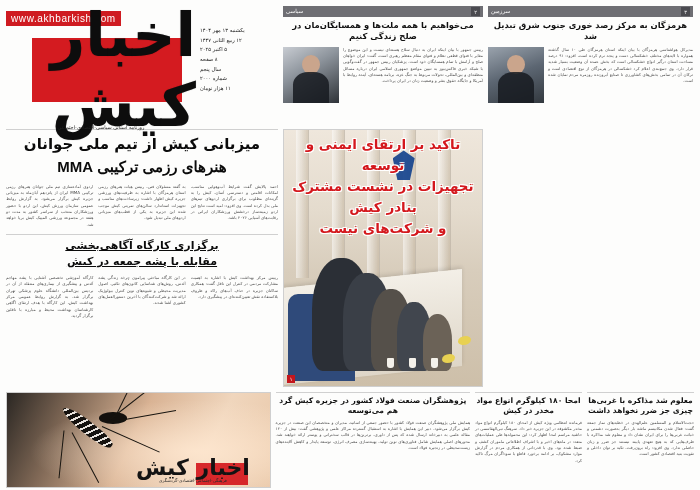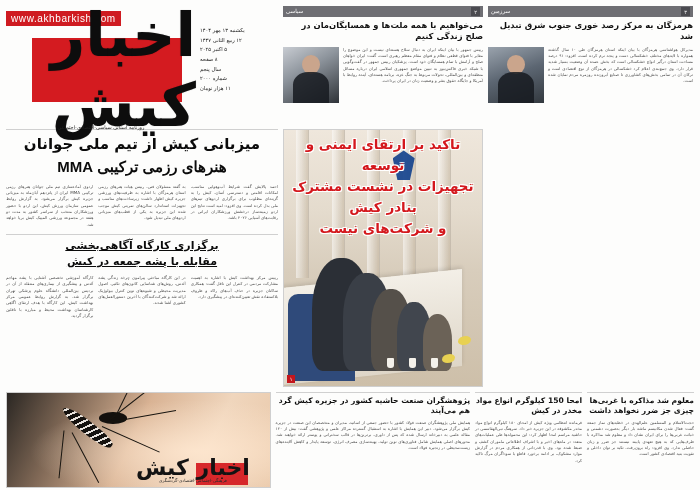--- a/index.html
+++ b/index.html
@@ -42,20 +42,21 @@
     width: 9px; height: 9px;
     background: #4a4a4f;
     color: #fff;
     font-size: 5px;
     display: flex; align-items: center; justify-content: center;
   }
 
   .hl {
     font-weight: bold;
     color: #111;
+    text-align: center;
     line-height: 1.35;
     letter-spacing: -.2px;
   }
 
   .body-txt {
     font-size: 4.1px;
     line-height: 1.55;
     color: #4b4b4b;
     text-align: justify;
     text-align-last: right;
@@ -511,27 +512,27 @@
       </div>
       <div class="wm">
         <div class="wmred"></div>
         <div class="wmtext">اخبار کیش</div>
         <div class="wmsub">فرهنگی-اجتماعی-اقتصادی-گردشگری</div>
       </div>
     </div>
 
     <div class="botcol wide">
       <div class="rule" style="margin-bottom:3px;"></div>
-      <div class="hl">پژوهشگران صنعت حاشیه کشور در جزیره کیش گرد هم می‌آیند</div>
+      <div class="hl">پژوهشگران صنعت فولاد کشور در جزیره کیش گرد هم می‌توسعه</div>
       <div class="body-txt">همایش ملی پژوهشگران صنعت فولاد کشور با حضور جمعی از اساتید، مدیران و متخصصان این صنعت در جزیره کیش برگزار می‌شود. دبیر این همایش با اشاره به استقبال گسترده مراکز علمی و پژوهشی گفت: بیش از ۱۲۰ مقاله علمی به دبیرخانه ارسال شده که پس از داوری، برترین‌ها در قالب سخنرانی و پوستر ارائه خواهند شد. محورهای اصلی همایش شامل فناوری‌های نوین تولید، بهینه‌سازی مصرف انرژی، توسعه پایدار و کاهش آلاینده‌های زیست‌محیطی در زنجیره فولاد است.</div>
     </div>
 
     <div class="botcol">
       <div class="rule" style="margin-bottom:3px;"></div>
-      <div class="hl">امحا 150 کیلوگرم انواع مواد مخدر در کیش</div>
+      <div class="hl">امحا ۱۸۰ کیلوگرم انواع مواد مخدر در کیش</div>
       <div class="body-txt">فرمانده انتظامی ویژه کیش از امحای ۱۸۰ کیلوگرم انواع مواد مخدر مکشوفه در این جزیره خبر داد. سرهنگ نبی‌الهقاسمی در حاشیه مراسم امحا اظهار کرد: این محموله‌ها طی عملیات‌های متعدد در ماه‌های اخیر و با اشراف اطلاعاتی ماموران کشف و ضبط شده بود. وی با قدردانی از همکاری مردم در گزارش موارد مشکوک، بر ادامه برخورد قاطع با سوداگران مرگ تاکید کرد.</div>
     </div>
 
     <div class="botcol">
       <div class="rule" style="margin-bottom:3px;"></div>
       <div class="hl">معلوم شد مذاکره با غربی‌ها چیزی جز ضرر نخواهد داشت</div>
       <div class="body-txt">حجت‌الاسلام و المسلمین علم‌الهدی در خطبه‌های نماز جمعه گفت: فعال شدن مکانیسم ماشه بار دیگر به‌صورت دشمنی و خباثت غربی‌ها را برای ایران نشان داد و معلوم شد مذاکره با طرف‌هایی که به هیچ تعهدی پایبند نیستند جز ضرر و زیان حاصلی ندارد. وی افزود: راه برون‌رفت، تکیه بر توان داخلی و تقویت بنیه اقتصادی کشور است.</div>
     </div>
   </div>
 

